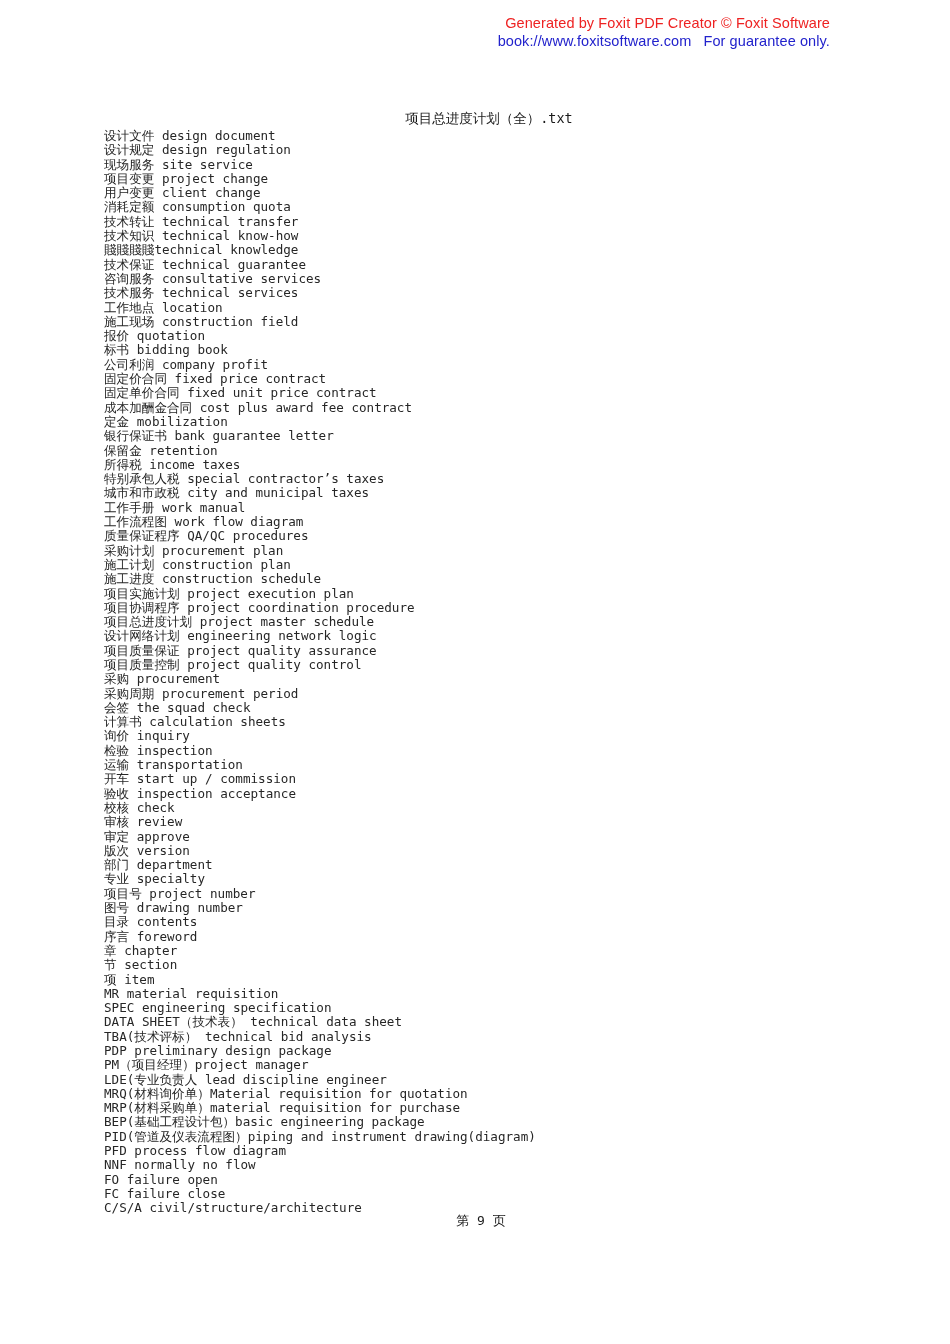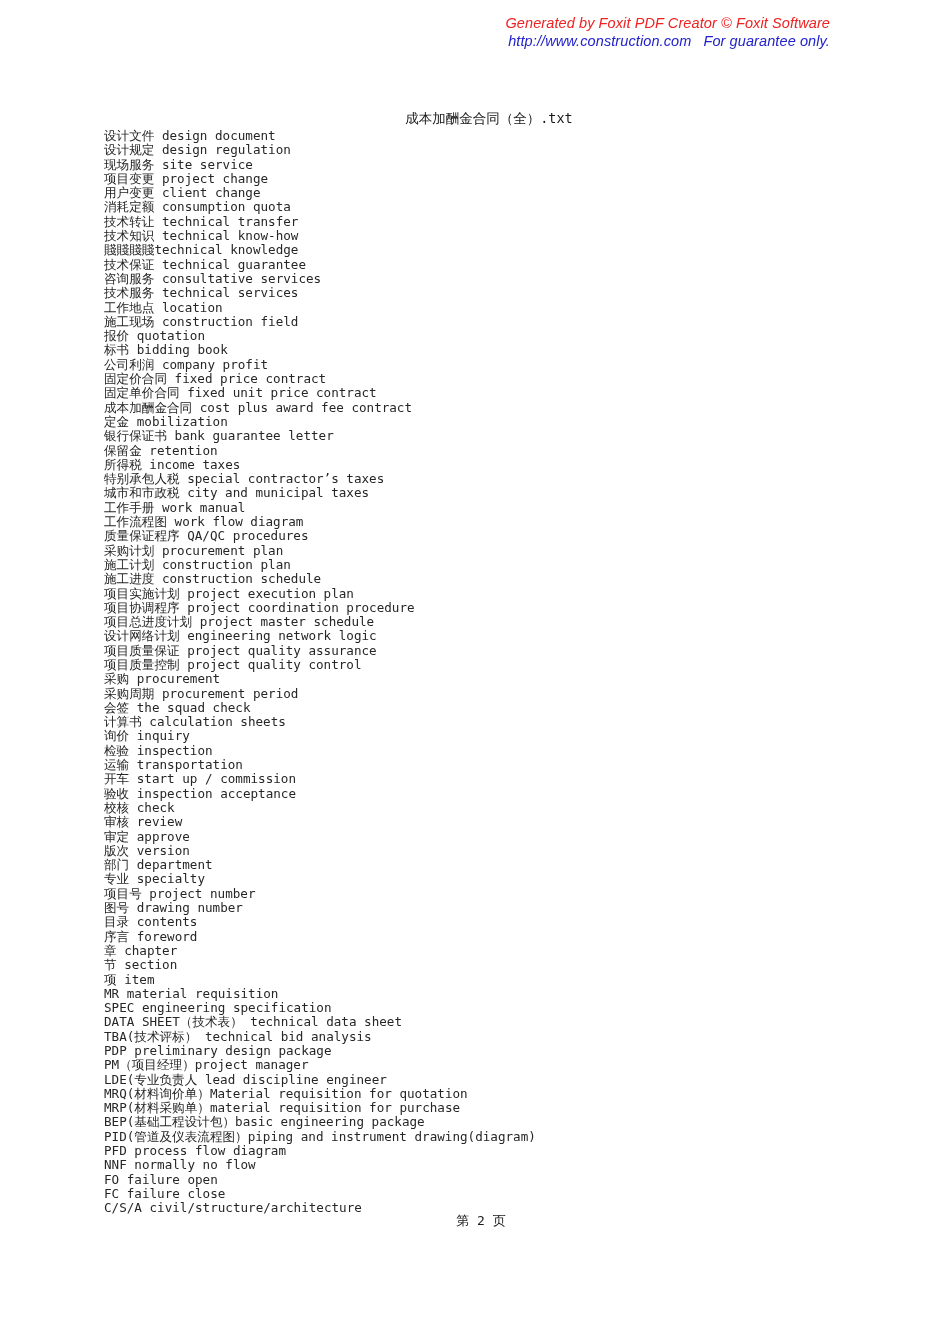--- a/index.html
+++ b/index.html
@@ -21,21 +21,20 @@
     top: 14px;
     left: 0;
     width: 950px;
     text-align: right;
     padding-right: 120px;
     box-sizing: border-box;
     font-family: "Liberation Sans", sans-serif;
     font-size: 14.5px;
     line-height: 18px;
     letter-spacing: 0.1px;
-    font-style: italic;
   }
   #foxit-header .line1 {
     color: #ee2222;
     white-space: nowrap;
   }
   #foxit-header .line2 {
     color: #2222cc;
     white-space: nowrap;
   }
   #foxit-header .line2 .url { }
@@ -87,20 +86,20 @@
     font-family: "DejaVu Sans Mono", "Liberation Mono", monospace;
     font-size: 13px;
     color: #1a1a1a;
   }
 </style>
 </head>
 <body>
 
 <div id="foxit-header">
   <div class="line1">Generated by Foxit PDF Creator © Foxit Software</div>
-  <div class="line2"><span class="url">http://www.construction.com</span><span class="gap"></span><span class="note">For guarantee only.</span></div>
+  <div class="line2"><span class="url">book://www.foxitsoftware.com</span><span class="gap"></span><span class="note">For guarantee only.</span></div>
 </div>
 
-<div id="doc-title">成本加酬金合同（全）.txt</div>
+<div id="doc-title">项目总进度计划（全）.txt</div>
 
 <div id="body-text"><span class="ln">设计文件 design document</span><span class="ln">设计规定 design regulation</span><span class="ln">现场服务 site service</span><span class="ln">项目变更 project change</span><span class="ln">用户变更 client change</span><span class="ln">消耗定额 consumption quota</span><span class="ln">技术转让 technical transfer</span><span class="ln">技术知识 technical know-how</span><span class="ln">賤賤賤賤technical knowledge</span><span class="ln">技术保证 technical guarantee</span><span class="ln">咨询服务 consultative services</span><span class="ln">技术服务 technical services</span><span class="ln">工作地点 location</span><span class="ln">施工现场 construction field</span><span class="ln">报价 quotation</span><span class="ln">标书 bidding book</span><span class="ln">公司利润 company profit</span><span class="ln">固定价合同 fixed price contract</span><span class="ln">固定单价合同 fixed unit price contract</span><span class="ln">成本加酬金合同 cost plus award fee contract</span><span class="ln">定金 mobilization</span><span class="ln">银行保证书 bank guarantee letter</span><span class="ln">保留金 retention</span><span class="ln">所得税 income taxes</span><span class="ln">特别承包人税 special contractor’s taxes</span><span class="ln">城市和市政税 city and municipal taxes</span><span class="ln">工作手册 work manual</span><span class="ln">工作流程图 work flow diagram</span><span class="ln">质量保证程序 QA/QC procedures</span><span class="ln">采购计划 procurement plan</span><span class="ln">施工计划 construction plan</span><span class="ln">施工进度 construction schedule</span><span class="ln">项目实施计划 project execution plan</span><span class="ln">项目协调程序 project coordination procedure</span><span class="ln">项目总进度计划 project master schedule</span><span class="ln">设计网络计划 engineering network logic</span><span class="ln">项目质量保证 project quality assurance</span><span class="ln">项目质量控制 project quality control</span><span class="ln">采购 procurement</span><span class="ln">采购周期 procurement period</span><span class="ln">会签 the squad check</span><span class="ln">计算书 calculation sheets</span><span class="ln">询价 inquiry</span><span class="ln">检验 inspection</span><span class="ln">运输 transportation</span><span class="ln">开车 start up / commission</span><span class="ln">验收 inspection acceptance</span><span class="ln">校核 check</span><span class="ln">审核 review</span><span class="ln">审定 approve</span><span class="ln">版次 version</span><span class="ln">部门 department</span><span class="ln">专业 specialty</span><span class="ln">项目号 project number</span><span class="ln">图号 drawing number</span><span class="ln">目录 contents</span><span class="ln">序言 foreword</span><span class="ln">章 chapter</span><span class="ln">节 section</span><span class="ln">项 item</span><span class="ln">MR material requisition</span><span class="ln">SPEC engineering specification</span><span class="ln">DATA SHEET（技术表） technical data sheet</span><span class="ln">TBA(技术评标） technical bid analysis</span><span class="ln">PDP preliminary design package</span><span class="ln">PM（项目经理）project manager</span><span class="ln">LDE(专业负责人 lead discipline engineer</span><span class="ln">MRQ(材料询价单）Material requisition for quotation</span><span class="ln">MRP(材料采购单）material requisition for purchase</span><span class="ln">BEP(基础工程设计包）basic engineering package</span><span class="ln">PID(管道及仪表流程图）piping and instrument drawing(diagram)</span><span class="ln">PFD process flow diagram</span><span class="ln">NNF normally no flow</span><span class="ln">FO failure open</span><span class="ln">FC failure close</span><span class="ln">C/S/A civil/structure/architecture</span></div>
 
-<div id="page-footer">第 2 页</div>
+<div id="page-footer">第 9 页</div>
 
 </body></html>

